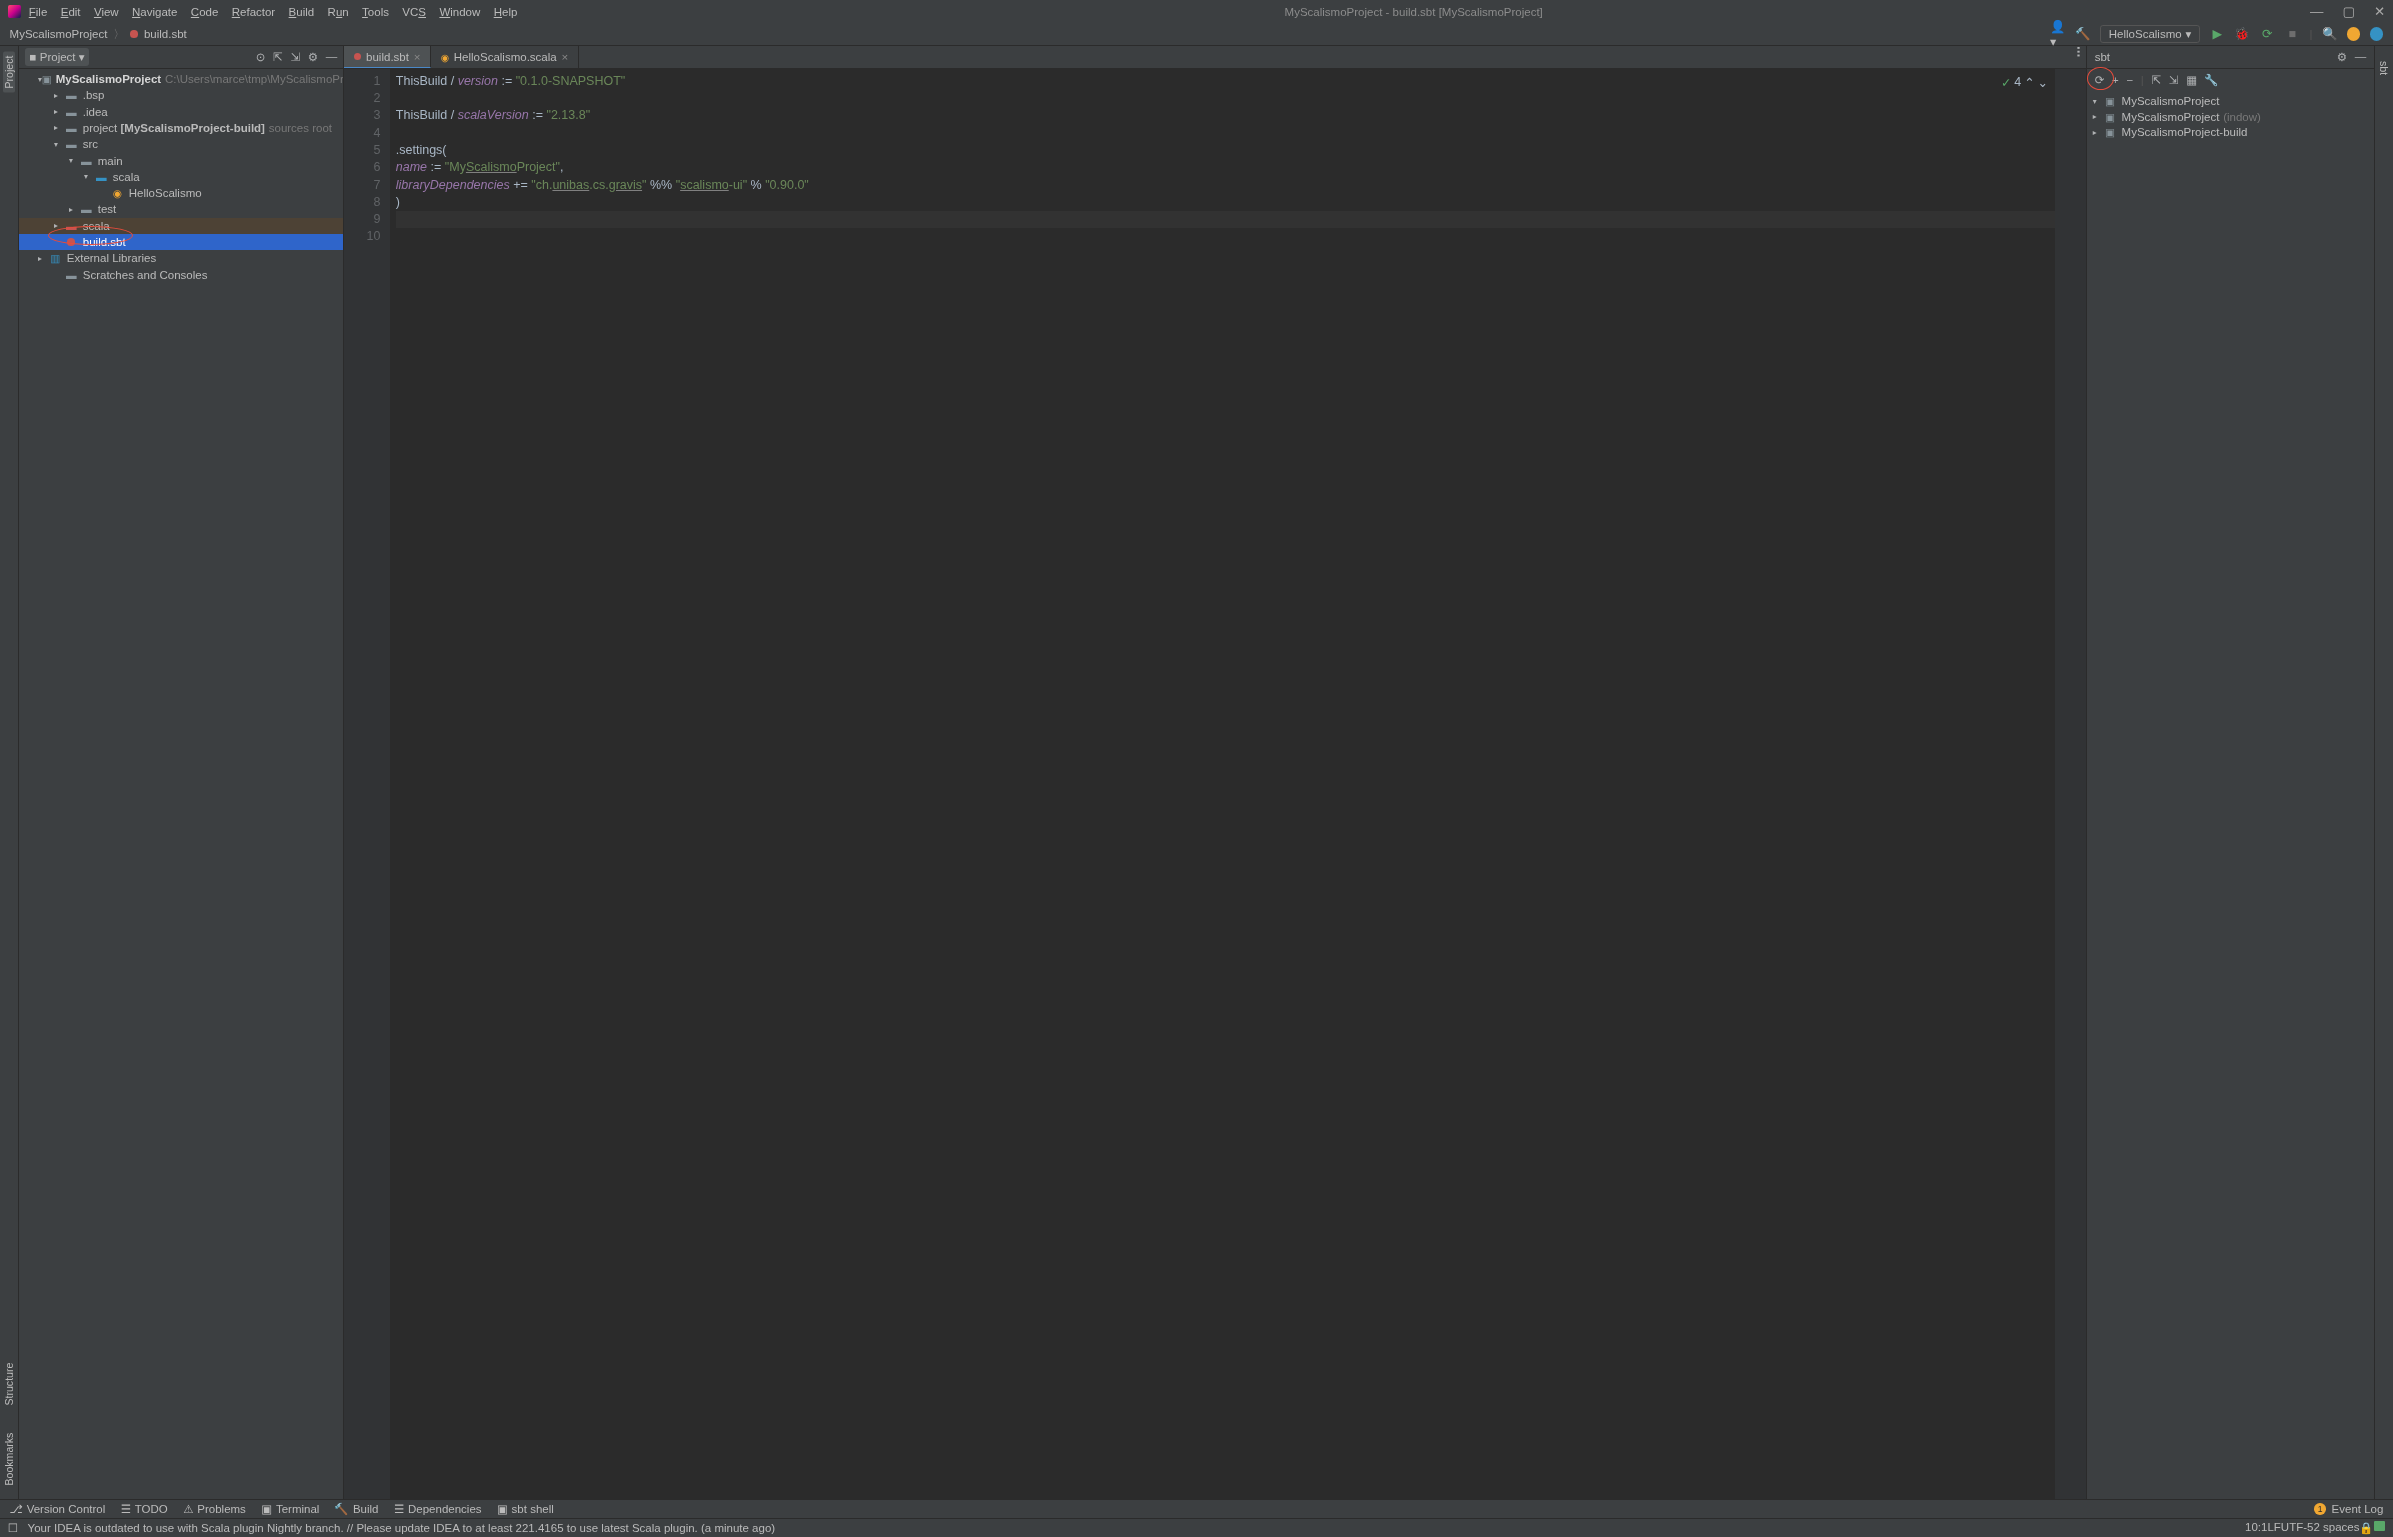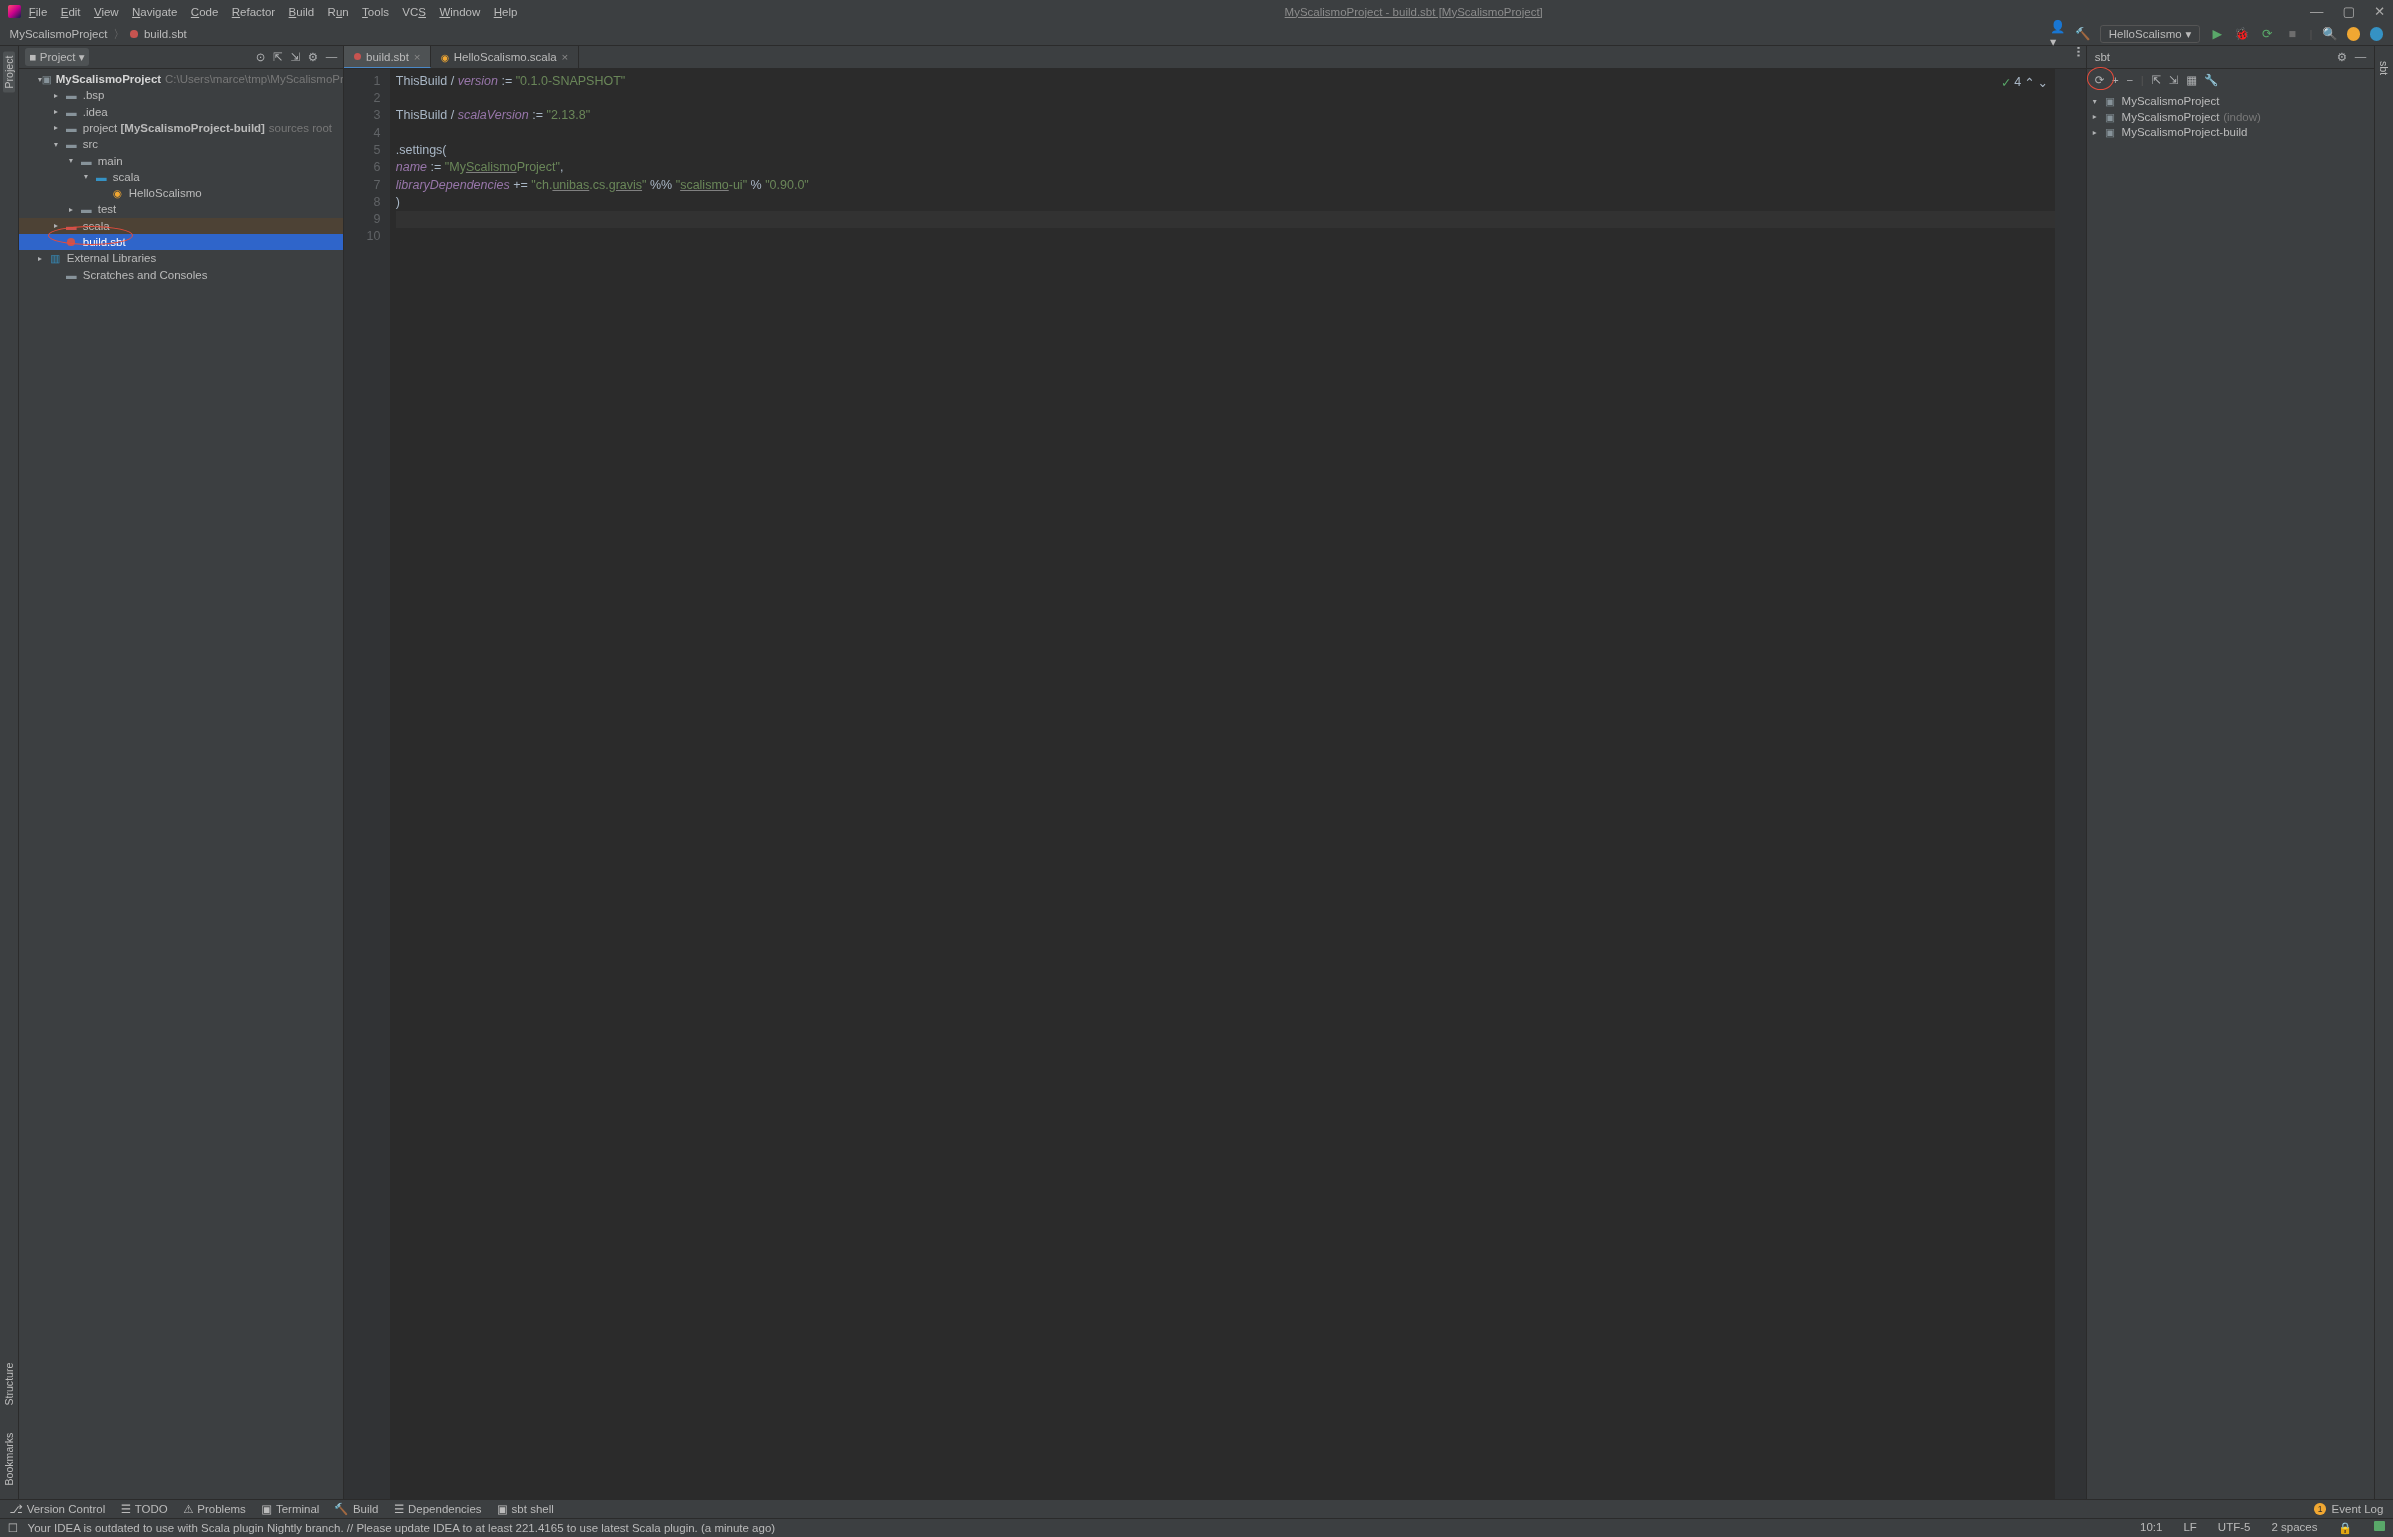--- a/index.html
+++ b/index.html
@@ -6,21 +6,21 @@
     body { background: #3C3F41; color: #BBBBBB; font-size: 11.5px; overflow: hidden; }
     
     .window { display: flex; flex-direction: column; height: 100vh; width: 100vw; }
     
     
     .titlebar { height: 23px; background: #3C3F41; display: flex; align-items: center; padding: 0 7.7px; }
     .titlebar .logo { width: 13.4px; height: 13.4px; background: linear-gradient(135deg,#FF4D6D,#C9008D,#0B1F4E); border-radius: 1.9px; margin-right: 7.7px; }
     .menu-items { display: flex; gap: 13.4px; }
     .menu-items span { cursor: default; }
     .menu-items span u { text-decoration: underline; }
-    .title-text { flex: 1; text-align: center; color: #8C8C8C; text-decoration: underline; }
+    .title-text { flex: 1; text-align: center; color: #8C8C8C; }
     .title-controls { display: flex; gap: 19px; color: #A9A9A9; font-size: 13.4px; }
     
     
     .navbar { height: 23px; background: #3C3F41; border-bottom: 1px solid #2B2B2B; display: flex; align-items: center; padding: 0 9.6px; gap: 5.8px; }
     .breadcrumb { display: flex; gap: 5.8px; align-items: center; }
     .nav-right { margin-left: auto; display: flex; align-items: center; gap: 9.6px; }
     .nav-icon { width: 15.4px; height: 15.4px; display: inline-flex; align-items: center; justify-content: center; font-size: 12.5px; }
     .run-config { background: #3C3F41; border: 1px solid #555; border-radius: 2.9px; padding: 1px 7.7px; display: flex; align-items: center; gap: 3.8px; }
     .green-play { color: #59A869; }
     .bug-icon { color: #59A869; }
@@ -83,21 +83,21 @@
     .right-gutter { width: 19px; background:#3C3F41; border-left:1px solid #2B2B2B; display:flex; flex-direction:column; align-items:center; padding-top:11.5px;}
     
     
     .bottom-tools { height:19px; background:#3C3F41; border-top:1px solid #2B2B2B; display:flex; align-items:center; padding:0 9.6px; gap:15.4px;}
     .bottom-tools .tool { display:flex; align-items:center; gap:3.8px; cursor:default;}
     .bottom-tools-right { margin-left:auto; display:flex; align-items:center; gap:5.8px;}
     .event-log-badge { width:11.5px; height:11.5px; background:#F0A732; border-radius:50%; color:#2B2B2B; font-size:8.6px; display:flex; align-items:center; justify-content:center;}
     
     
     .statusbar { height:19px; background:#3C3F41; border-top:1px solid #2B2B2B; display:flex; align-items:center; padding:0 7.7px; gap:9.6px;}
-    .statusbar-right { margin-left:auto; display:flex; gap:21px;}
+    .statusbar-right { margin-left:auto; display:flex; gap:0;}
     .lock-icon { color:#C75450;}
     .sq-green { width:11.5px; height:9.6px; background:#59A869; border-radius:1px; display:inline-block;}
     
     .ellipsis-v { display:inline-block; width:2.9px; height:11.5px; background-image: radial-gradient(circle, #AFB1B3 1px, transparent 1.2px); background-size: 2.9px 3.8px;}
   </style>
 </head>
 <body>
 
 <div class="window">
 

